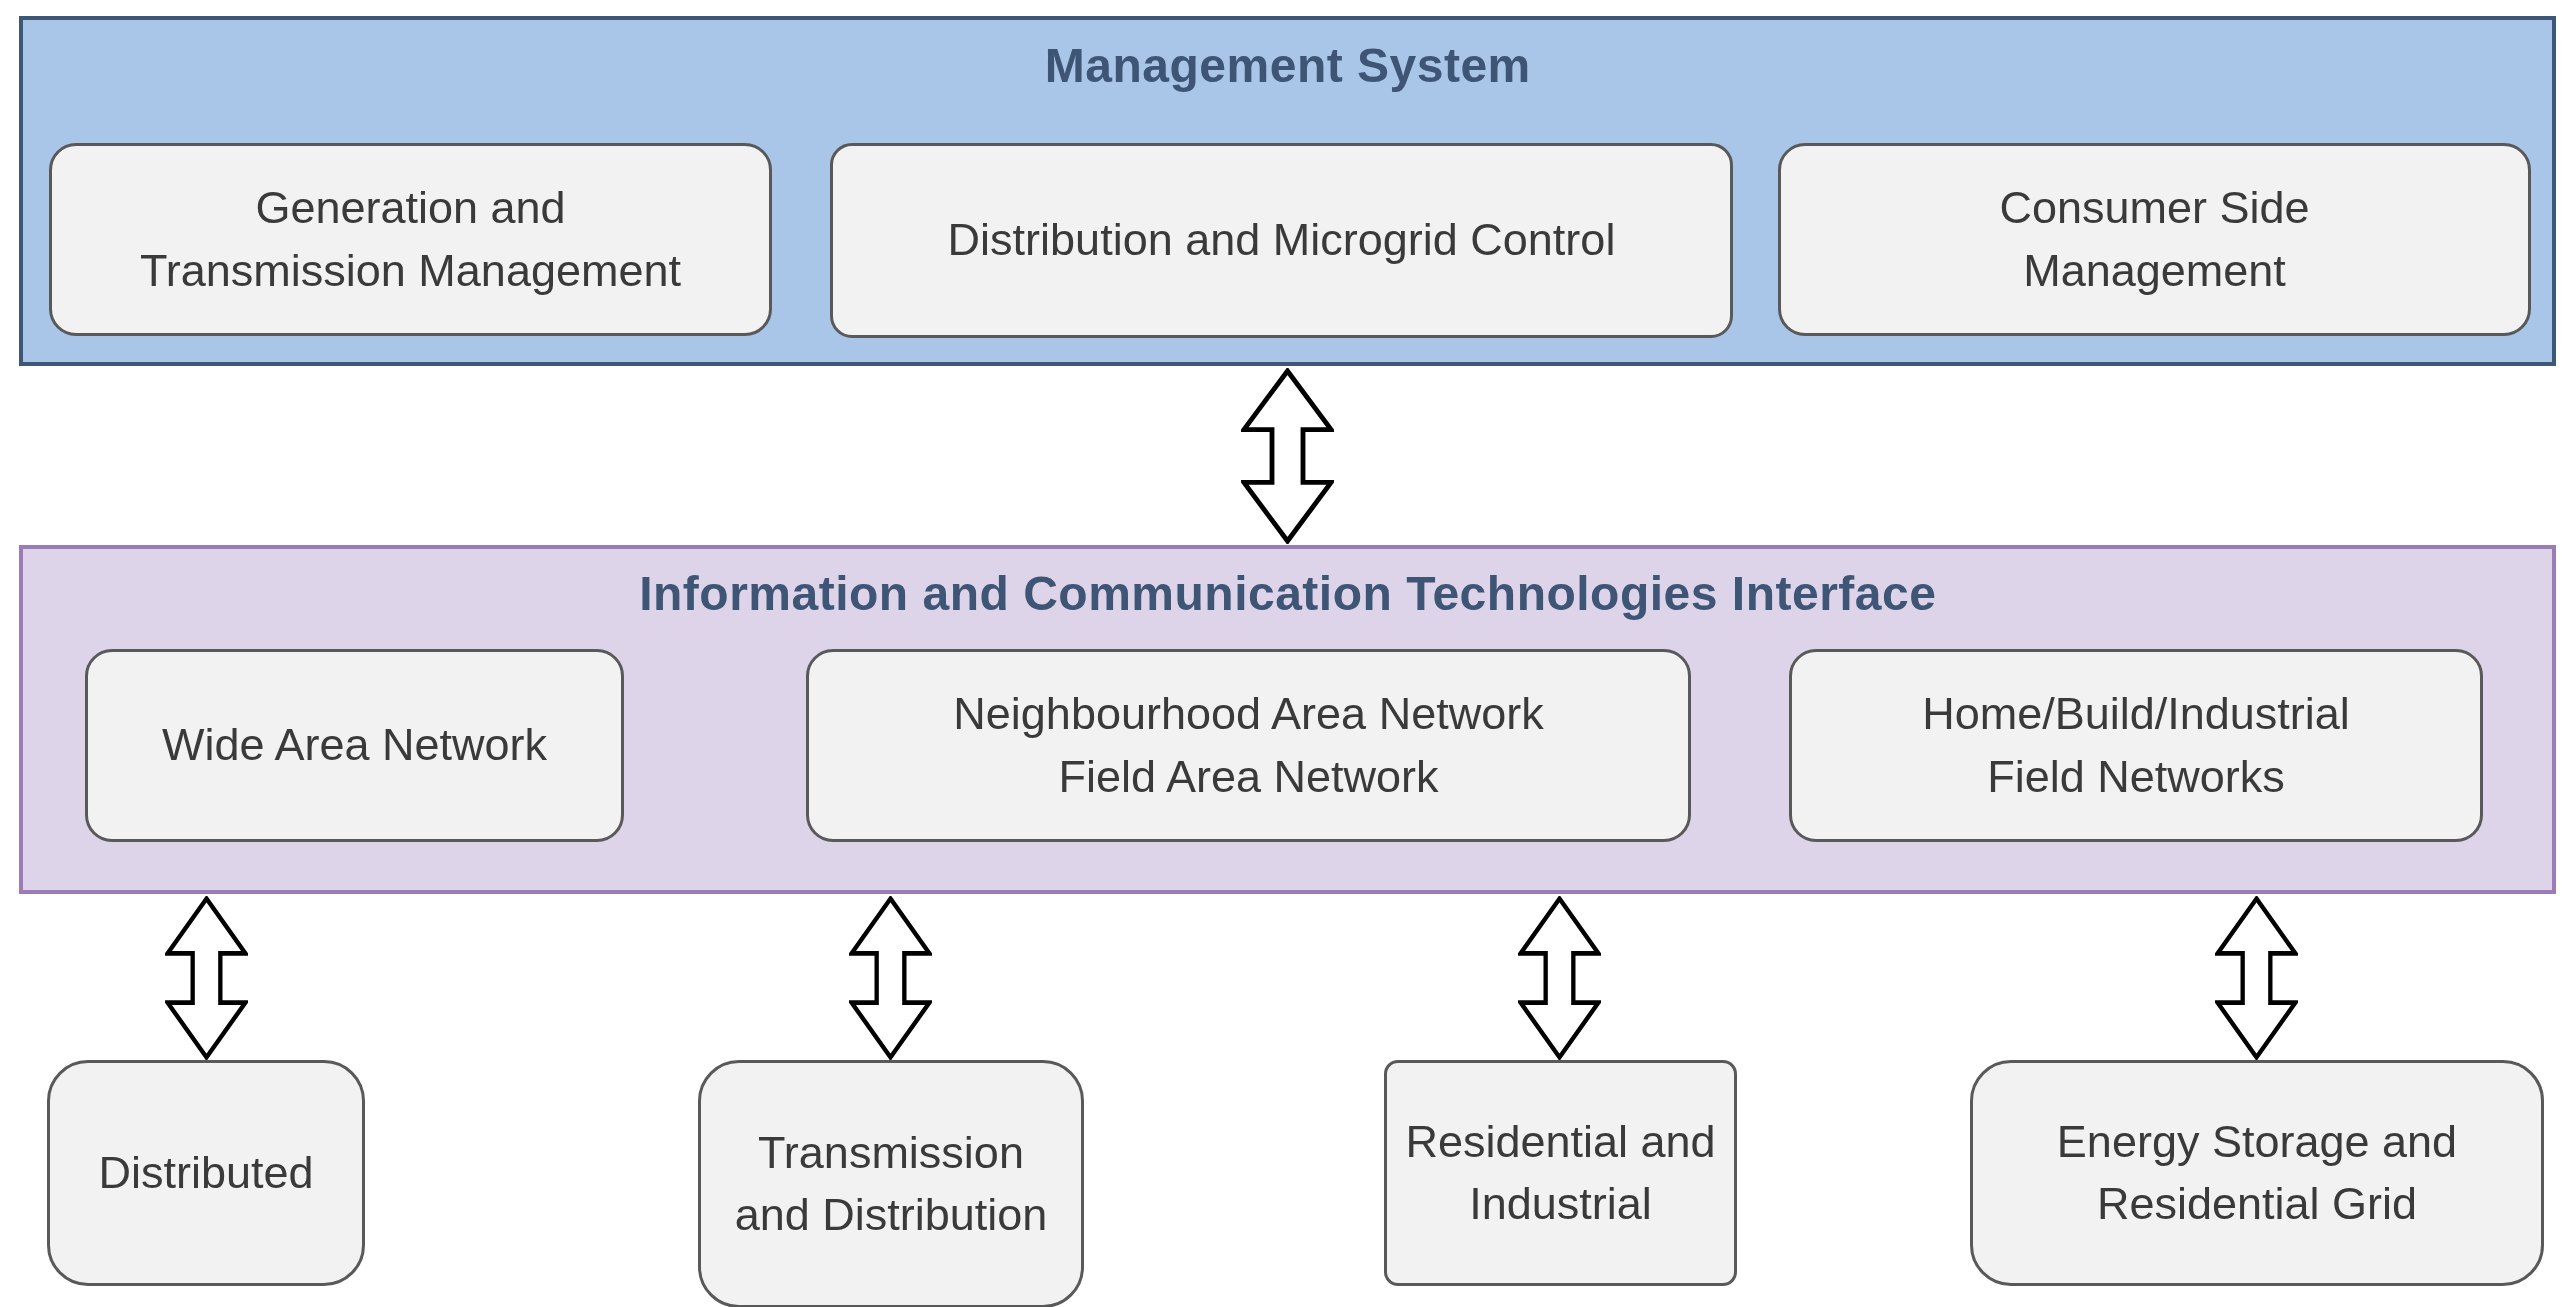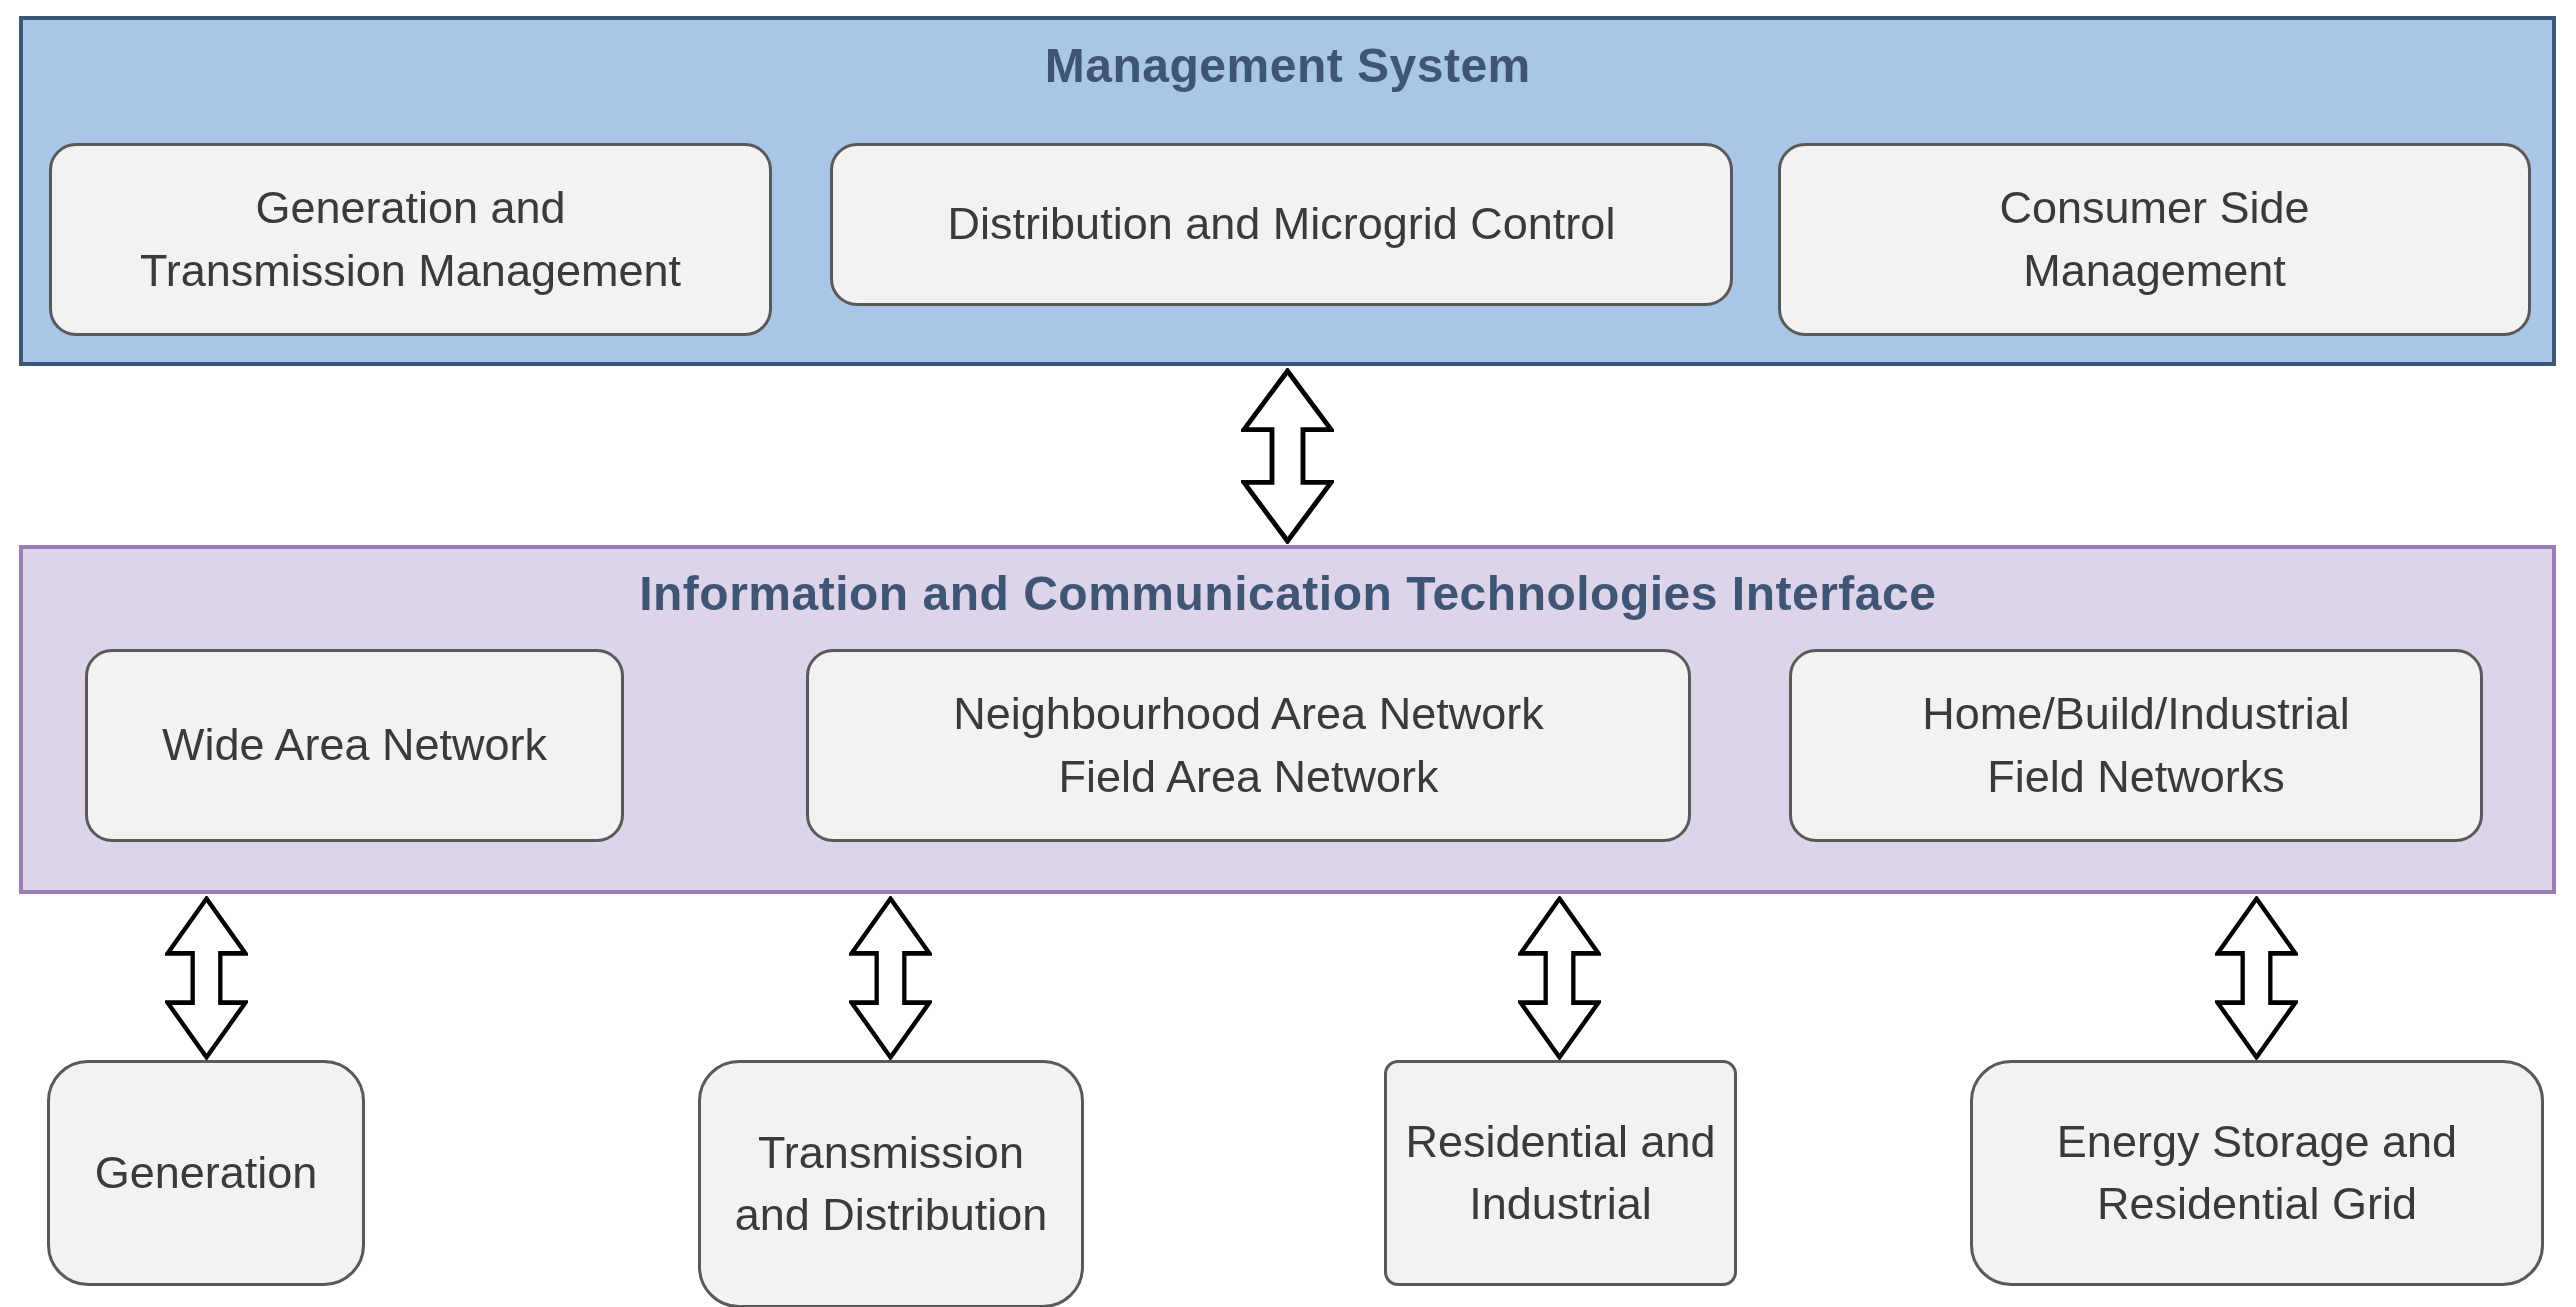--- a/index.html
+++ b/index.html
@@ -53,21 +53,21 @@
     line-height: 1.38;
     white-space: pre-line;
     padding: 0 17.4px;
   }
   .node.round-lg { border-radius: 41px; }
   .arrow {
     position: absolute;
   }
   
   #ms-box-0 { left: 49px;   top: 143px; width: 723px; height: 193px; }
-  #ms-box-1 { left: 830px;  top: 143px; width: 903px; height: 163px; }
+  #ms-box-1 { left: 830px;  top: 143px; width: 903px; height: 195px; border-radius: 22px; }
   #ms-box-2 { left: 1778px; top: 143px; width: 753px; height: 193px; }
   
   #ict-box-0 { left: 85px;   top: 649px; width: 539px; height: 193px; }
   #ict-box-1 { left: 806px;  top: 649px; width: 885px; height: 193px; align-items: center; }
   #ict-box-2 { left: 1789px; top: 649px; width: 694px; height: 193px; }
   
   #bottom-box-0 { left: 47px;   top: 1060px; width: 318px; height: 226px; }
   #bottom-box-1 { left: 698px;  top: 1060px; width: 386px; height: 248px; }
   #bottom-box-2 { left: 1384px; top: 1060px; width: 353px; height: 226px; border-radius: 14px; }
   #bottom-box-3 { left: 1970px; top: 1060px; width: 574px; height: 226px; }
@@ -132,21 +132,21 @@
       <use href="#dblarrow"></use>
     </svg>
   <svg class="arrow" id="arrow-b2" viewBox="0 0 96 180" preserveAspectRatio="none">
       <use href="#dblarrow"></use>
     </svg>
   <svg class="arrow" id="arrow-b3" viewBox="0 0 96 180" preserveAspectRatio="none">
       <use href="#dblarrow"></use>
     </svg>
 
   <div class="node round-lg" id="bottom-box-0">
-    <span class="box-label">Generation</span>
+    <span class="box-label">Distributed</span>
   </div>
   <div class="node round-lg" id="bottom-box-1">
     <span class="box-label">Transmission
 and Distribution</span>
   </div>
   <div class="node round-lg" id="bottom-box-2">
     <span class="box-label">Residential and
 Industrial</span>
   </div>
   <div class="node round-lg" id="bottom-box-3">

